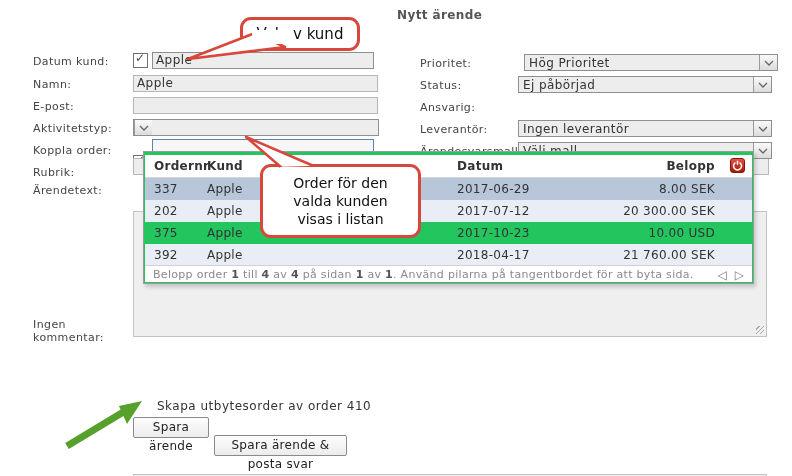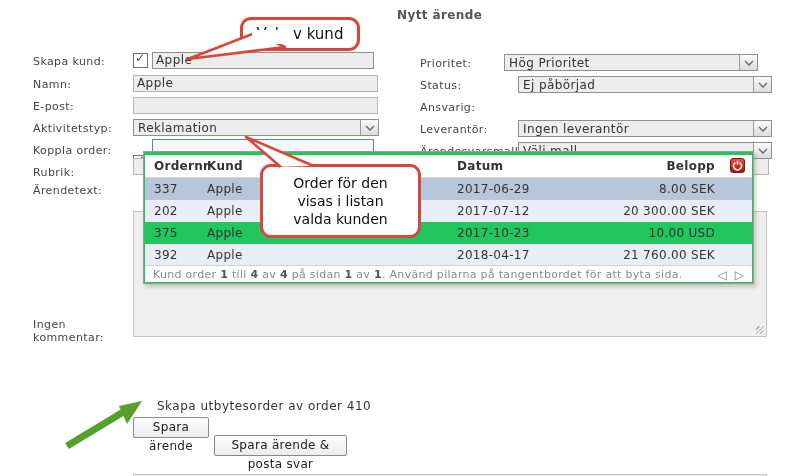--- a/index.html
+++ b/index.html
@@ -48,40 +48,39 @@
        font-size:12px;color:#222;letter-spacing:.3px;text-align:center;line-height:19px;height:21px;box-sizing:border-box;}
   svg{display:block;}
 </style>
 </head>
 <body>
 
 <div id="screen">
 
   <div class="abs ttl" style="left:397px;top:8px;">Nytt ärende</div>
 
-  <div class="abs lbl" style="left:33px;top:55px;">Skapa kund:</div>
+  <div class="abs lbl" style="left:33px;top:55px;">Datum kund:</div>
   <div class="abs lbl" style="left:33px;top:78px;">Namn:</div>
   <div class="abs lbl" style="left:33px;top:100px;">E-post:</div>
   <div class="abs lbl" style="left:33px;top:122px;">Aktivitetstyp:</div>
   <div class="abs lbl" style="left:33px;top:144px;">Koppla order:</div>
   <div class="abs lbl" style="left:33px;top:166px;">Rubrik:</div>
   <div class="abs lbl" style="left:33px;top:184px;">Ärendetext:</div>
   <div class="abs lbl" style="left:33px;top:318px;">Ingen</div>
   <div class="abs lbl" style="left:33px;top:331px;">kommentar:</div>
 
   <div class="abs cbx" style="left:133px;top:53px;">
     <span class="mark">✓</span>
   </div>
   <div class="abs inp dark" style="left:152px;top:52px;width:214px;">Apple</div>
 
   <div class="abs inp" style="left:133px;top:75px;width:237px;">Apple</div>
   <div class="abs inp" style="left:133px;top:97px;width:237px;"></div>
 
   <div class="abs sel" style="left:133px;top:119px;width:244px;">
-    <span class="txt">Reklamation</span>
     <span class="chev">
       <svg width="10" height="6">
           <polyline points="1,1 5,5 9,1" fill="none" stroke="#666" stroke-width="1.3"></polyline>
         </svg>
     </span>
   </div>
 
   <div class="abs cbx" style="left:133px;top:140px;">
     <span class="mark">✓</span>
   </div>
@@ -96,21 +95,21 @@
   <div class="abs txtarea" style="left:133px;top:318px;width:632px;height:70px;">
     
   </div>
 
   <div class="abs lbl" style="left:420px;top:57px;">Prioritet:</div>
   <div class="abs lbl" style="left:420px;top:79px;">Status:</div>
   <div class="abs lbl" style="left:420px;top:101px;">Ansvarig:</div>
   <div class="abs lbl" style="left:420px;top:123px;">Leverantör:</div>
   <div class="abs lbl" style="left:420px;top:145px;">Ärendesvarsmall:</div>
 
-  <div class="abs sel" style="left:504px;top:54px;width:252px;">
+  <div class="abs sel" style="left:524px;top:54px;width:252px;">
     <span class="txt">Hög Prioritet</span>
     <span class="chev">
         <svg width="10" height="6">
           <polyline points="1,1 5,5 9,1" fill="none" stroke="#666" stroke-width="1.3"></polyline>
         </svg>
       </span>
   </div>
   <div class="abs sel" style="left:518px;top:76px;width:252px;">
     <span class="txt">Ej påbörjad</span>
     <span class="chev">
@@ -171,21 +170,21 @@
           <span class="tcell c-belopp">10.00 USD</span>
         </div>
         <div class="trow stripe" style="top: 92px;">
           <span class="tcell c-ordernr">392</span>
           <span class="tcell c-kund">Apple</span>
           <span class="tcell c-datum">2018-04-17</span>
           <span class="tcell c-belopp">21 760.00 SEK</span>
         </div>
       </div>
     <div class="tfoot">
-      <span id="footer-text"><span>Kund order </span><b>1</b><span> till </span><b>4</b><span> av </span><b>4</b><span> på sidan </span><b>1</b><span> av </span><b>1</b><span>. Använd pilarna på tangentbordet för att byta sida.</span></span>
+      <span id="footer-text"><span>Belopp order </span><b>1</b><span> till </span><b>4</b><span> av </span><b>4</b><span> på sidan </span><b>1</b><span> av </span><b>1</b><span>. Använd pilarna på tangentbordet för att byta sida.</span></span>
       <span class="pager">
         <span>◁</span>
         <span>▷</span>
       </span>
     </div>
   </div>
 
   <div class="abs" style="left:157px;top:399px;font-size:12px;color:#333;letter-spacing:.5px;">Skapa utbytesorder av order 410</div>
 
   <div class="abs btn" style="left:133px;top:417px;width:76px;">Spara ärende</div>
@@ -194,22 +193,22 @@
   <div class="callout" style="left:240px;top:17px;width:114px;height:28px;font-size:15px;">
     <span>Val av kund</span>
   </div>
   <svg class="abs" style="left:180px;top:30px;z-index:31;" width="120" height="40">
     <polygon points="8,29 75,3 105,17" fill="#ffffff" stroke="#d8473c" stroke-width="2.6" stroke-linejoin="round"></polygon>
     <rect x="72" y="0" width="40" height="14" fill="#ffffff"></rect>
   </svg>
 
   <div class="callout" style="left:260px;top:164px;width:155px;height:68px;font-size:14px;line-height:18px;">
     <span>Order för den</span>
+    <span>valda kunden</span>
     <span>visas i listan</span>
-    <span>valda kunden</span>
   </div>
   <svg class="abs" style="left:238px;top:133px;z-index:31;" width="90" height="46">
     <polygon points="8,4 44,35 78,34" fill="#ffffff" stroke="#d8473c" stroke-width="2.6" stroke-linejoin="round"></polygon>
     <rect x="42" y="34" width="38" height="10" fill="#ffffff"></rect>
   </svg>
 
   <svg class="abs" style="left:55px;top:392px;" width="100" height="70">
     <line x1="12" y1="54" x2="70" y2="19" stroke="#58a02c" stroke-width="7"></line>
     <polygon points="87,9 64,14 72,32" fill="#58a02c"></polygon>
   </svg>

